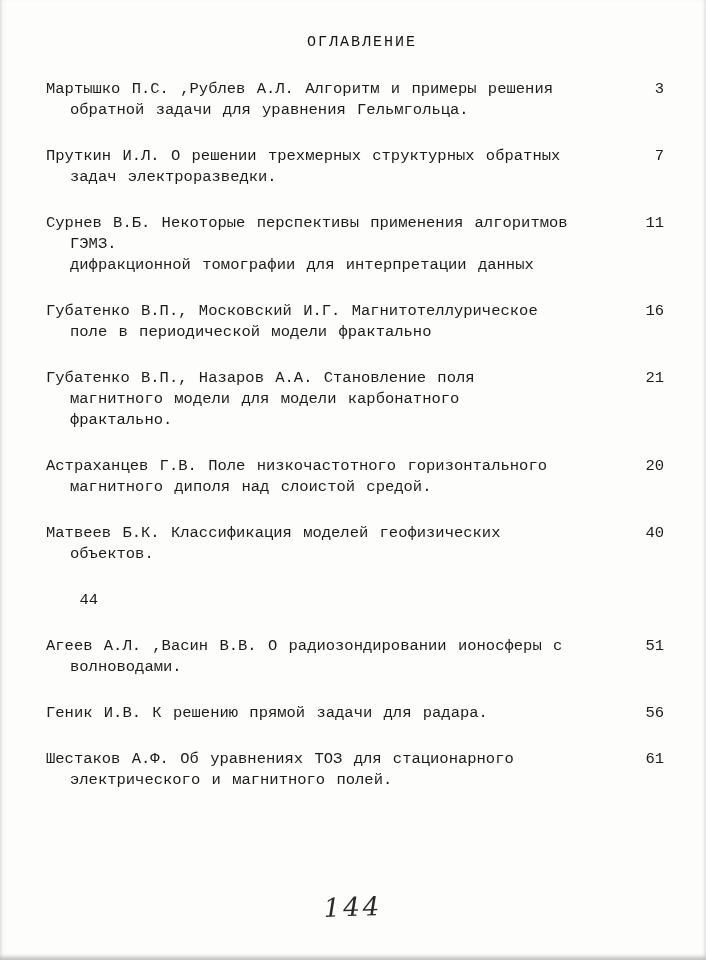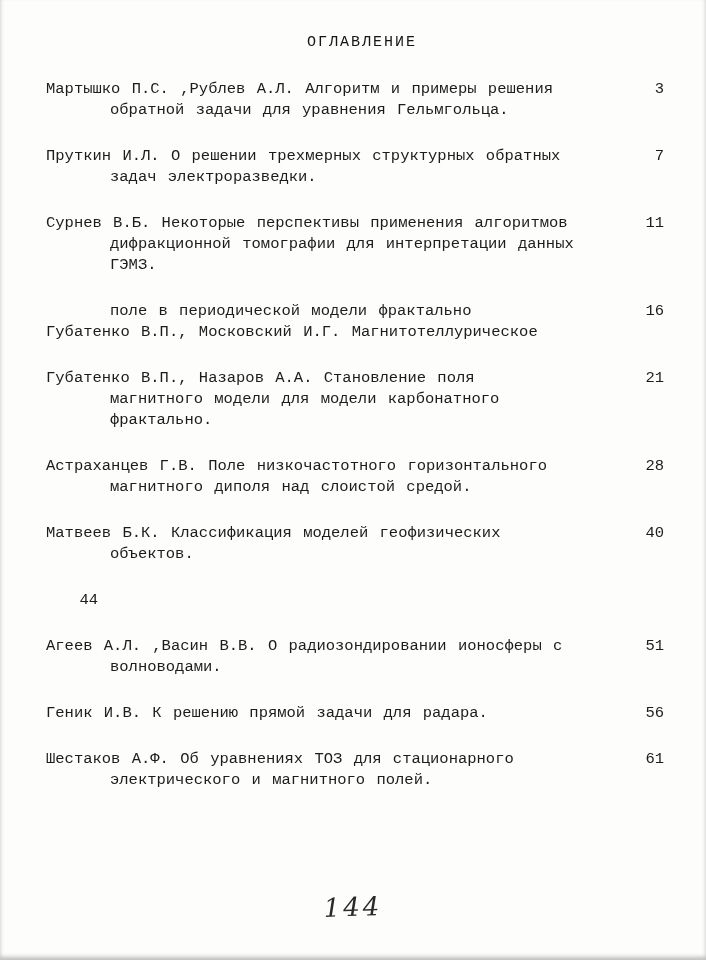--- a/index.html
+++ b/index.html
@@ -38,21 +38,21 @@
     flex-direction: row;
     align-items: flex-start;
   }
   .entry-text {
     flex: 1 1 auto;
     font-size: 15.5px;
     line-height: 21px;
     word-spacing: 2px;
   }
   .entry-text .line.cont {
-    margin-left: 64px;
+    margin-left: 24px;
   }
   .entry-page {
     flex: 0 0 52px;
     text-align: right;
     font-size: 15.5px;
     line-height: 21px;
     padding-right: 14px;
     color: #1c1c1c;
   }
   .footer-pagenum {
@@ -86,46 +86,46 @@
       <div class="entry">
         <div class="entry-text">
           <div class="line first">Пруткин И.Л.  О решении трехмерных структурных обратных</div>
           <div class="line cont">задач  электроразведки.</div>
         </div>
         <div class="entry-page">7</div>
       </div>
       <div class="entry">
         <div class="entry-text">
           <div class="line first">Сурнев В.Б.  Некоторые перспективы применения алгоритмов</div>
+          <div class="line cont">ГЭМЗ.</div>
           <div class="line cont">дифракционной томографии для интерпретации данных</div>
-          <div class="line cont">ГЭМЗ.</div>
         </div>
         <div class="entry-page">11</div>
       </div>
       <div class="entry">
         <div class="entry-text">
+          <div class="line first">Губатенко В.П.,  Московский И.Г.  Магнитотеллурическое</div>
           <div class="line cont">поле в периодической модели фрактально</div>
-          <div class="line first">Губатенко В.П.,  Московский И.Г.  Магнитотеллурическое</div>
         </div>
         <div class="entry-page">16</div>
       </div>
       <div class="entry">
         <div class="entry-text">
           <div class="line first">Губатенко В.П.,  Назаров А.А.  Становление поля</div>
           <div class="line cont">магнитного модели для модели карбонатного</div>
           <div class="line cont">фрактально.</div>
         </div>
         <div class="entry-page">21</div>
       </div>
       <div class="entry">
         <div class="entry-text">
           <div class="line first">Астраханцев Г.В.  Поле низкочастотного  горизонтального</div>
           <div class="line cont">магнитного  диполя над слоистой средой.</div>
         </div>
-        <div class="entry-page">28</div>
+        <div class="entry-page">20</div>
       </div>
       <div class="entry">
         <div class="entry-text">
           <div class="line first">Матвеев Б.К.  Классификация моделей геофизических</div>
           <div class="line cont">объектов.</div>
         </div>
         <div class="entry-page">40</div>
       </div>
       <div class="entry">
         <div class="entry-page">44</div>

